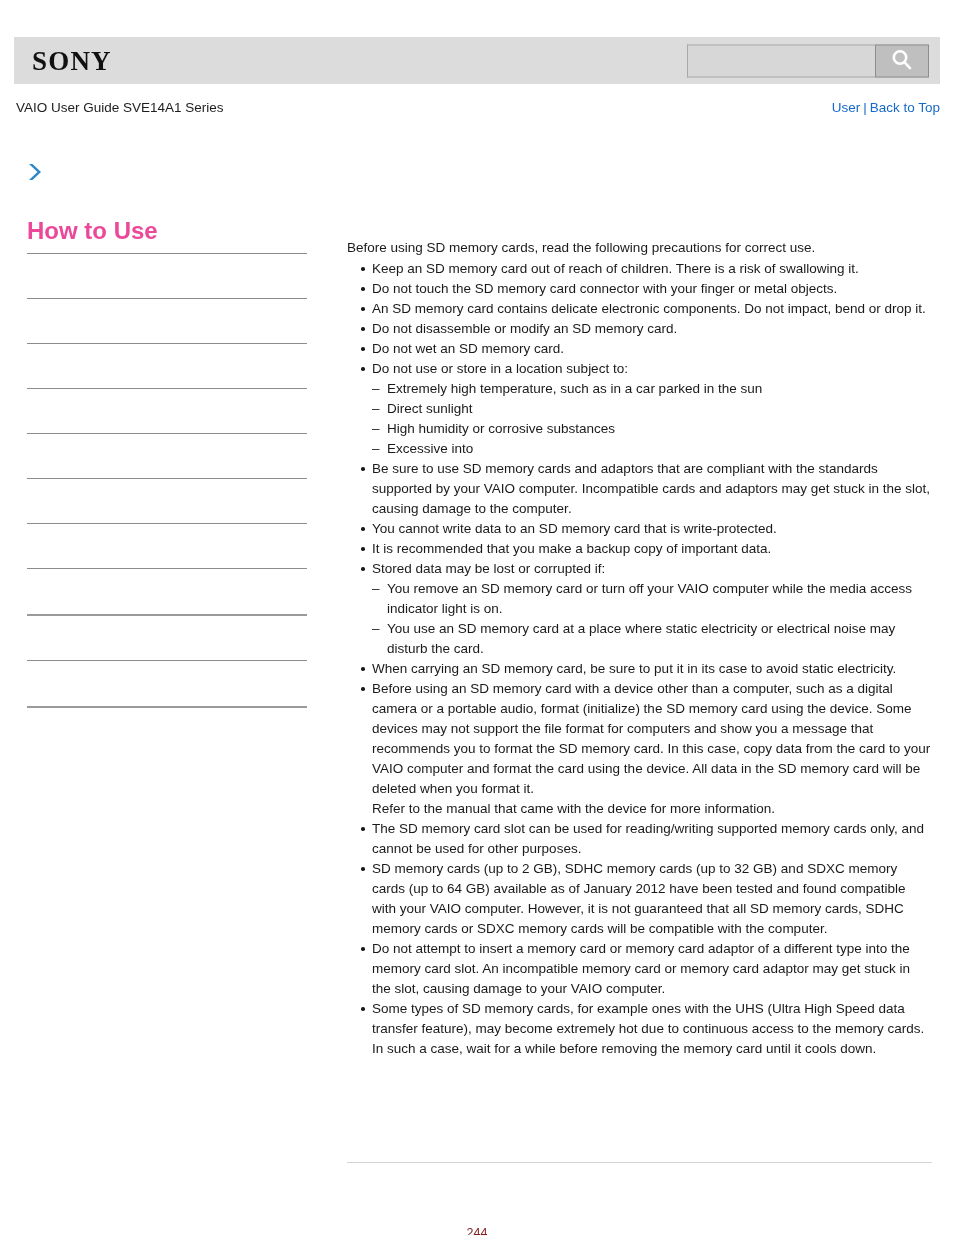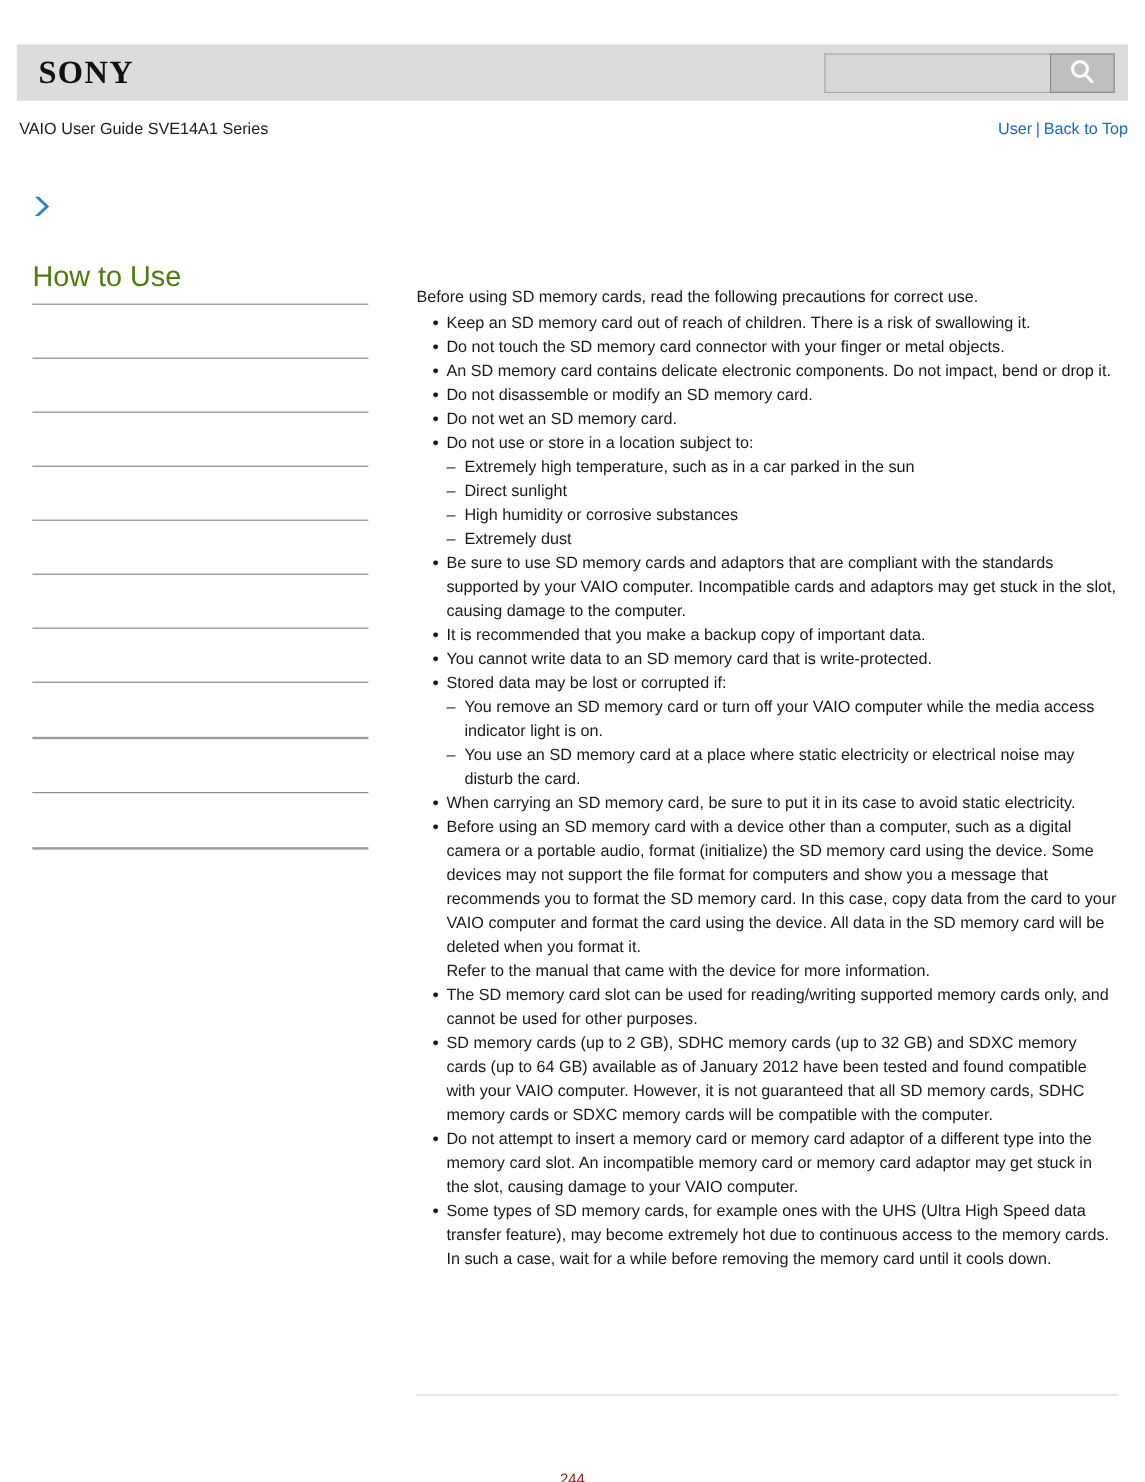--- a/index.html
+++ b/index.html
@@ -102,22 +102,22 @@
   }
 
   
   .sidebar {
     position: absolute;
     left: 27px; top: 218px;
     width: 280px;
   }
   .sidebar-title {
     font-size: 24px;
-    font-weight: normal;
-    color: #4d7c0f;
+    font-weight: bold;
+    color: #ec4899;
     margin: 0;
     padding-bottom: 9px;
     line-height: 1.1;
   }
   .side-div {
     width: 280px;
     background: #8c8c8c;
     height: 1px;
   }
   .side-div.thick { height: 2px; background: #9a9a9a; }
@@ -266,25 +266,25 @@
   <ul class="bullets" id="bullet-list">
       <li><span class="dot"></span><span>Keep an SD memory card out of reach of children. There is a risk of swallowing it.</span></li>
       <li><span class="dot"></span><span>Do not touch the SD memory card connector with your finger or metal objects.</span></li>
       <li><span class="dot"></span><span>An SD memory card contains delicate electronic components. Do not impact, bend or drop it.</span></li>
       <li><span class="dot"></span><span>Do not disassemble or modify an SD memory card.</span></li>
       <li><span class="dot"></span><span>Do not wet an SD memory card.</span></li>
       <li><span class="dot"></span><span>Do not use or store in a location subject to:</span><ul class="sub">
           <li><span class="dash">–</span><span>Extremely high temperature, such as in a car parked in the sun</span></li>
           <li><span class="dash">–</span><span>Direct sunlight</span></li>
           <li><span class="dash">–</span><span>High humidity or corrosive substances</span></li>
-          <li><span class="dash">–</span><span>Extremely dust</span></li>
+          <li><span class="dash">–</span><span>Excessive into</span></li>
         </ul></li>
       <li><span class="dot"></span><span>Be sure to use SD memory cards and adaptors that are compliant with the standards supported by your VAIO computer. Incompatible cards and adaptors may get stuck in the slot, causing damage to the computer.</span></li>
+      <li><span class="dot"></span><span>You cannot write data to an SD memory card that is write-protected.</span></li>
       <li><span class="dot"></span><span>It is recommended that you make a backup copy of important data.</span></li>
-      <li><span class="dot"></span><span>You cannot write data to an SD memory card that is write-protected.</span></li>
       <li><span class="dot"></span><span>Stored data may be lost or corrupted if:</span><ul class="sub">
           <li><span class="dash">–</span><span>You remove an SD memory card or turn off your VAIO computer while the media access indicator light is on.</span></li>
           <li><span class="dash">–</span><span>You use an SD memory card at a place where static electricity or electrical noise may disturb the card.</span></li>
         </ul></li>
       <li><span class="dot"></span><span>When carrying an SD memory card, be sure to put it in its case to avoid static electricity.</span></li>
       <li><span class="dot"></span><span>Before using an SD memory card with a device other than a computer, such as a digital camera or a portable audio, format (initialize) the SD memory card using the device. Some devices may not support the file format for computers and show you a message that recommends you to format the SD memory card. In this case, copy data from the card to your VAIO computer and format the card using the device. All data in the SD memory card will be deleted when you format it.</span><span class="para-extra">Refer to the manual that came with the device for more information.</span></li>
       <li><span class="dot"></span><span>The SD memory card slot can be used for reading/writing supported memory cards only, and cannot be used for other purposes.</span></li>
       <li><span class="dot"></span><span>SD memory cards (up to 2 GB), SDHC memory cards (up to 32 GB) and SDXC memory cards (up to 64 GB) available as of January 2012 have been tested and found compatible with your VAIO computer. However, it is not guaranteed that all SD memory cards, SDHC memory cards or SDXC memory cards will be compatible with the computer.</span></li>
       <li><span class="dot"></span><span>Do not attempt to insert a memory card or memory card adaptor of a different type into the memory card slot. An incompatible memory card or memory card adaptor may get stuck in the slot, causing damage to your VAIO computer.</span></li>
       <li><span class="dot"></span><span>Some types of SD memory cards, for example ones with the UHS (Ultra High Speed data transfer feature), may become extremely hot due to continuous access to the memory cards. In such a case, wait for a while before removing the memory card until it cools down.</span></li>

